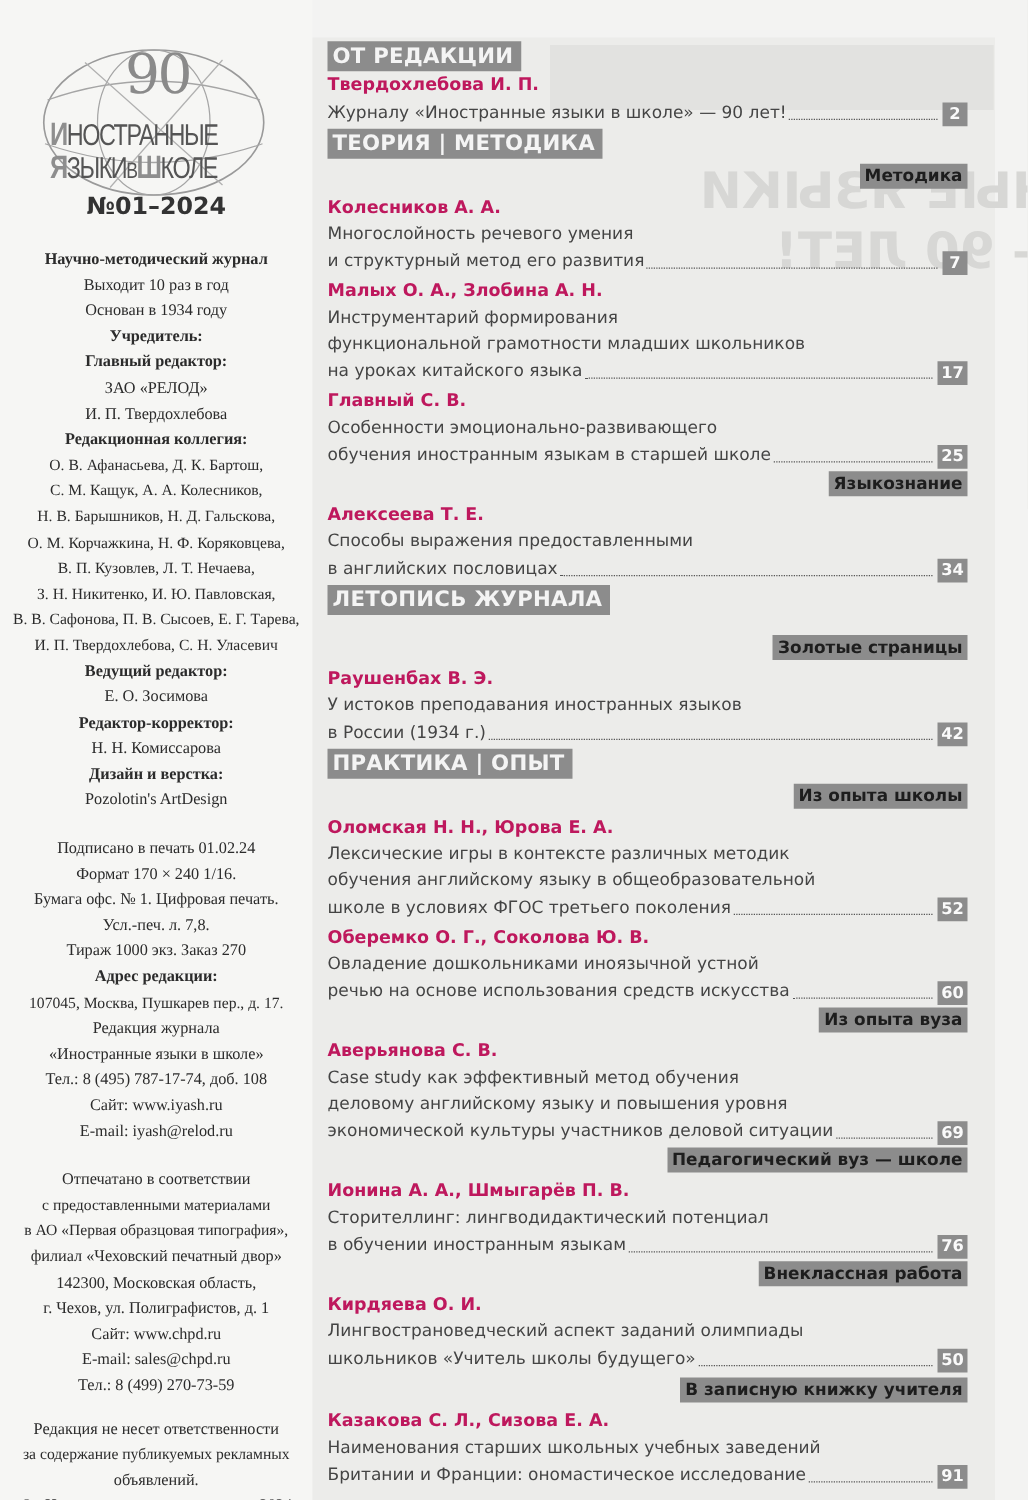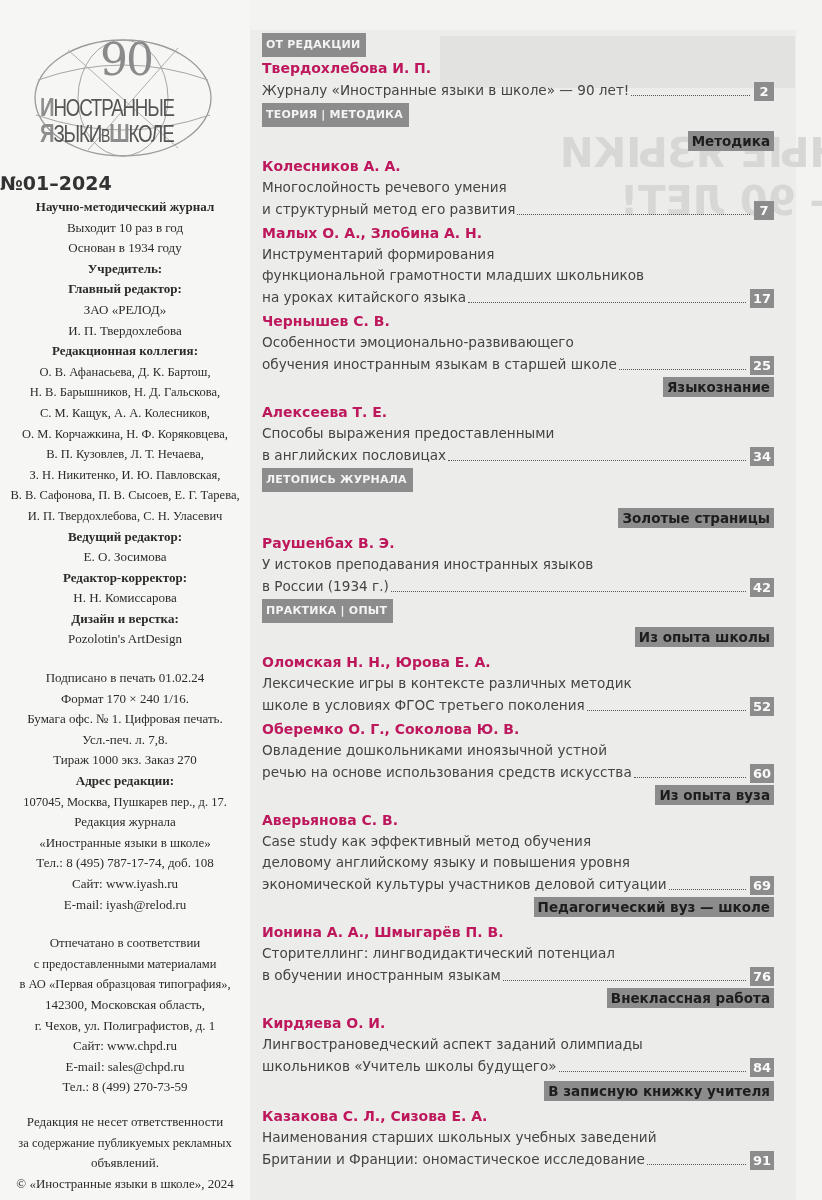--- a/index.html
+++ b/index.html
@@ -26,21 +26,21 @@
   }
   .logo .line1, .logo .line2 {
     position: absolute; left: 12px; font-family: "Liberation Sans Narrow", "Liberation Sans", sans-serif;
     font-size: 24px; letter-spacing: -1.5px; color: #555; transform: scaleX(0.78); transform-origin: left;
     white-space: nowrap;
   }
   .logo .line1 { top: 62px; }
   .logo .line2 { top: 88px; }
   .logo .big { color: #8e8e8e; font-weight: bold; font-size: 26px; }
   .issue {
-    position: absolute; left: 0; top: 172px; width: 250px; text-align: left;
+    position: absolute; left: 0; top: 154px; width: 250px; text-align: center;
     font-family: "DejaVu Sans", sans-serif; font-weight: bold; font-size: 19px; color: #333;
   }
   .imprint-lines { position: absolute; left: 0; top: 197px; width: 250px; }
   .imprint-lines .l { height: 20.6px; line-height: 20.6px; white-space: nowrap; }
   .imprint-lines .b { font-weight: bold; }
   .imprint-lines .gap { height: 18px; }
   .imprint-lines .gap2 { height: 14px; }
   .imprint-lines .small { font-size: 12.5px; }
 
   
@@ -56,21 +56,21 @@
     color: #d7d7d5; white-space: nowrap; transform: scaleX(-1); pointer-events: none;
   }
   .ghost1 { left: 560px; top: 130px; font-size: 40px; }
   .ghost2 { left: 620px; top: 178px; font-size: 40px; }
   .toc {
     position: absolute; left: 262px; top: 33px; width: 512px;
     font-family: "DejaVu Sans", sans-serif; font-size: 13.6px; color: #3a3a3a;
   }
   .sec-header {
     display: inline-block; background: #8c8c8c; color: #f4f4f4;
-    font-weight: bold; font-size: 11px; padding: 2px 6px 2px 4px; letter-spacing: 0.2px;
+    font-weight: bold; font-size: 17px; padding: 2px 6px 2px 4px; letter-spacing: 0.2px;
     height: 20px; line-height: 20px;
   }
   .sub-header-row { text-align: right; height: 24px; }
   .sub-header {
     display: inline-block; background: #8c8c8c; color: #1d1d1d;
     font-weight: bold; font-size: 13.5px; padding: 0 4px; height: 20px; line-height: 20px;
   }
   .author { font-weight: bold; color: #be185d; font-size: 14px; height: 22px; line-height: 22px; }
   .tline { height: 21px; line-height: 21px; white-space: nowrap; color: #444; }
   .tlast { display: flex; align-items: flex-end; height: 22px; line-height: 21px; }
@@ -111,22 +111,22 @@
   <div class="imprint-lines">
     <div class="l b">Научно-методический журнал</div>
     <div class="l">Выходит 10 раз в год</div>
     <div class="l">Основан в 1934 году</div>
     <div class="l b">Учредитель:</div>
     <div class="l b">Главный редактор:</div>
     <div class="l">ЗАО «РЕЛОД»</div>
     <div class="l">И. П. Твердохлебова</div>
     <div class="l b">Редакционная коллегия:</div>
     <div class="l small">О. В. Афанасьева, Д. К. Бартош,</div>
+    <div class="l small">С. М. Кащук, А. А. Колесников,</div>
     <div class="l small">Н. В. Барышников, Н. Д. Гальскова,</div>
-    <div class="l small">С. М. Кащук, А. А. Колесников,</div>
     <div class="l small">О. М. Корчажкина, Н. Ф. Коряковцева,</div>
     <div class="l small">В. П. Кузовлев, Л. Т. Нечаева,</div>
     <div class="l small">З. Н. Никитенко, И. Ю. Павловская,</div>
     <div class="l small">В. В. Сафонова, П. В. Сысоев, Е. Г. Тарева,</div>
     <div class="l small">И. П. Твердохлебова, С. Н. Уласевич</div>
     <div class="l b">Ведущий редактор:</div>
     <div class="l">Е. О. Зосимова</div>
     <div class="l b">Редактор-корректор:</div>
     <div class="l">Н. Н. Комиссарова</div>
     <div class="l b">Дизайн и верстка:</div>
@@ -141,20 +141,21 @@
     <div class="l small">107045, Москва, Пушкарев пер., д. 17.</div>
     <div class="l">Редакция журнала</div>
     <div class="l">«Иностранные языки в школе»</div>
     <div class="l">Тел.: 8 (495) 787-17-74, доб. 108</div>
     <div class="l">Сайт: www.iyash.ru</div>
     <div class="l">E-mail: iyash@relod.ru</div>
     <div class="gap"></div>
     <div class="l">Отпечатано в соответствии</div>
     <div class="l small">с предоставленными материалами</div>
     <div class="l small">в АО «Первая образцовая типография»,</div>
+    <div class="l">филиал «Чеховский печатный двор»</div>
     <div class="l">142300, Московская область,</div>
     <div class="l">г. Чехов, ул. Полиграфистов, д. 1</div>
     <div class="l">Сайт: www.chpd.ru</div>
     <div class="l">E-mail: sales@chpd.ru</div>
     <div class="l">Тел.: 8 (499) 270-73-59</div>
     <div class="gap2"></div>
     <div class="l">Редакция не несет ответственности</div>
     <div class="l small">за содержание публикуемых рекламных</div>
     <div class="l">объявлений.</div>
     <div class="l">© «Иностранные языки в школе», 2024</div>
@@ -195,21 +196,21 @@
     <div class="author">Малых О. А., Злобина А. Н.</div>
     <div class="tline">Инструментарий формирования</div>
     <div class="tline">функциональной грамотности младших школьников</div>
     <div class="tlast">
         <span class="txt">на уроках китайского языка</span>
         <span class="dots"></span>
         <span class="pg">17</span>
       </div>
   </div>
   <div class="entry">
-    <div class="author">Чернышев С. В.</div>
+    <div class="author">Главный С. В.</div>
     <div class="tline">Особенности эмоционально-развивающего</div>
     <div class="tlast">
         <span class="txt">обучения иностранным языкам в старшей школе</span>
         <span class="dots"></span>
         <span class="pg">25</span>
       </div>
   </div>
   <div class="sub-header-row"><span class="sub-header">Языкознание</span></div>
   <div class="entry">
     <div class="author">Алексеева Т. Е.</div>
@@ -233,20 +234,21 @@
         <span class="pg">42</span>
       </div>
   </div>
 
   
   <div class="sec-header">ПРАКТИКА | ОПЫТ</div>
   <div class="sub-header-row" style="margin-top:4px"><span class="sub-header">Из опыта школы</span></div>
   <div class="entry">
     <div class="author">Оломская Н. Н., Юрова Е. А.</div>
     <div class="tline">Лексические игры в контексте различных методик</div>
+    <div class="tline">обучения английскому языку в общеобразовательной</div>
     <div class="tlast">
         <span class="txt">школе в условиях ФГОС третьего поколения</span>
         <span class="dots"></span>
         <span class="pg">52</span>
       </div>
   </div>
   <div class="entry">
     <div class="author">Оберемко О. Г., Соколова Ю. В.</div>
     <div class="tline">Овладение дошкольниками иноязычной устной</div>
     <div class="tlast">
@@ -276,21 +278,21 @@
         <span class="pg">76</span>
       </div>
   </div>
   <div class="sub-header-row"><span class="sub-header">Внеклассная работа</span></div>
   <div class="entry">
     <div class="author">Кирдяева О. И.</div>
     <div class="tline">Лингвострановедческий аспект заданий олимпиады</div>
     <div class="tlast">
         <span class="txt">школьников «Учитель школы будущего»</span>
         <span class="dots"></span>
-        <span class="pg">84</span>
+        <span class="pg">50</span>
       </div>
   </div>
 
   
   <div class="sub-header-row" style="margin-top:4px"><span class="sub-header">В записную книжку учителя</span></div>
   <div class="entry">
     <div class="author">Казакова С. Л., Сизова Е. А.</div>
     <div class="tline">Наименования старших школьных учебных заведений</div>
     <div class="tlast">
         <span class="txt">Британии и Франции: ономастическое исследование</span>

